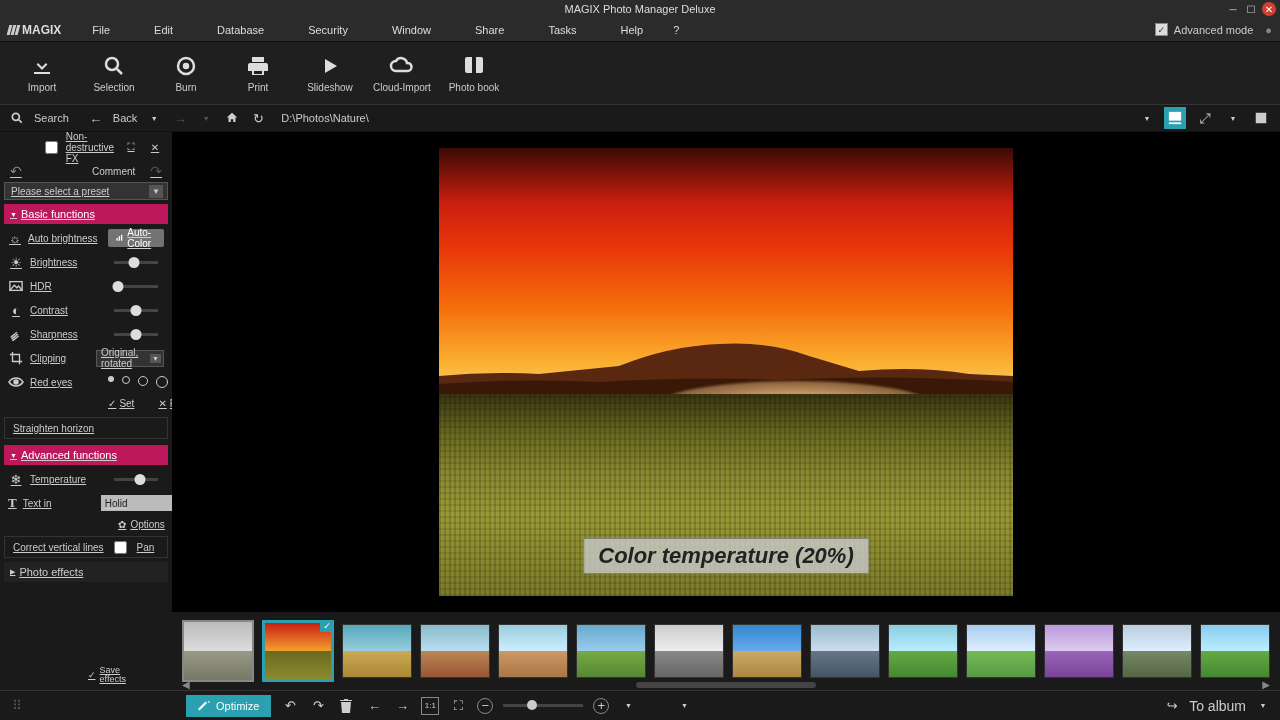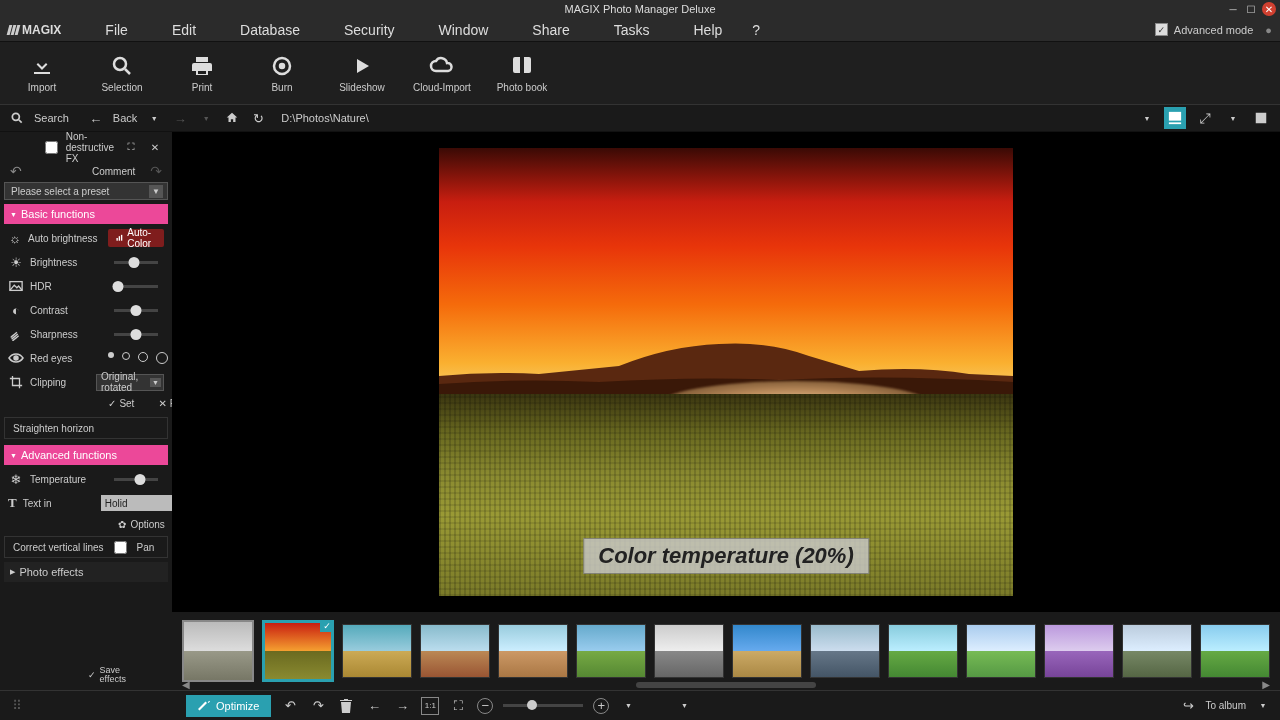--- a/index.html
+++ b/index.html
@@ -7,61 +7,61 @@
 
 
 .titlebar { height: 18px; background: #2b2b2b; display: flex; align-items: center; justify-content: center; position: relative; }
 .titlebar-text { color: #ddd; font-size: 11px; }
 .win-controls { position: absolute; right: 4px; display: flex; gap: 4px; }
 .win-btn { width: 14px; height: 14px; display: flex; align-items: center; justify-content: center; cursor: pointer; font-size: 10px; }
 .win-close { background: #d04030; border-radius: 50%; color: #fff; }
 
 
 .menubar { height: 24px; background: #2b2b2b; display: flex; align-items: center; padding: 0 8px; gap: 0; border-bottom: 1px solid #111; }
-.logo { color: #ddd; font-weight: bold; font-size: 12px; margin-right: 22px; display: flex; align-items: center; gap: 3px; }
+.logo { color: #ddd; font-weight: bold; font-size: 12px; margin-right: 9px; display: flex; align-items: center; gap: 3px; }
 .logo-stripes { display: inline-flex; gap: 1px; }
 .logo-stripes span { width: 3px; height: 10px; background: #ccc; transform: skewX(-15deg); }
-.menu-item { padding: 4px 22px; cursor: pointer; font-size: 14px; color: #ddd; }
+.menu-item { padding: 4px 22px; cursor: pointer; font-size: 11px; color: #ddd; }
 .menu-right { margin-left: auto; display: flex; align-items: center; gap: 6px; }
 .chk { width: 13px; height: 13px; border: 1px solid #888; background: #ddd; display: flex; align-items: center; justify-content: center; font-size: 9px; color: #333; }
 
 
-.toolbar { height: 62px; background: #1f1f1f; display: flex; align-items: flex-start; padding: 0 8px; gap: 12px; }
+.toolbar { height: 62px; background: #1f1f1f; display: flex; align-items: flex-start; padding: 0 8px; gap: 4px; }
 .tool-btn { width: 68px; height: 62px; display: flex; flex-direction: column; align-items: center; justify-content: center; gap: 4px; cursor: pointer; }
 .tool-ico { font-size: 22px; color: #ddd; }
 .tool-lbl { font-size: 10px; color: #ccc; }
 
 
 .navbar { height: 28px; background: #1a1a1a; display: flex; align-items: center; padding: 0 8px; gap: 8px; border-top: 1px solid #333; border-bottom: 1px solid #111; }
 .nav-ico { width: 18px; height: 18px; display: flex; align-items: center; justify-content: center; cursor: pointer; color: #ccc; font-size: 13px; }
 .nav-txt { font-size: 11px; color: #ccc; cursor: pointer; }
 .nav-right { margin-left: auto; display: flex; align-items: center; gap: 8px; }
 .nav-view { width: 22px; height: 22px; display: flex; align-items: center; justify-content: center; cursor: pointer; }
 .nav-view.active { background: #2aa0b0; }
 
 
-.main { display: flex; height: 558px; }
+.main { display: flex; height: 558px; text-decoration: underline; }
 .sidebar { width: 228px; background: #1a1a1a; display: flex; flex-direction: column; overflow: hidden; }
 .side-top { height: 30px; display: flex; align-items: center; padding: 0 8px; gap: 8px; }
 .side-top-r { margin-left: auto; display: flex; gap: 6px; }
 .undo-redo { height: 18px; display: flex; align-items: center; justify-content: space-between; padding: 0 10px; color: #888; font-size: 14px; }
 
 .preset-sel { height: 18px; margin: 2px 4px; border: 1px solid #555; background: #333; display: flex; align-items: center; padding: 0 6px; font-size: 10px; color: #ccc; position: relative; }
 .preset-sel::after { content: '▼'; position: absolute; right: 4px; font-size: 8px; background: #555; padding: 2px 3px; }
 
-.section-hdr { height: 20px; background: #ec4899; color: #fff; display: flex; align-items: center; padding: 0 6px; font-size: 11px; margin: 2px 4px; cursor: pointer; }
+.section-hdr { height: 20px; background: #be185d; color: #fff; display: flex; align-items: center; padding: 0 6px; font-size: 11px; margin: 2px 4px; cursor: pointer; }
 .section-hdr::before { content: '▼'; font-size: 7px; margin-right: 4px; }
 .section-hdr.collapsed::before { content: '▶'; }
 .section-hdr.collapsed { background: #222; color: #ccc; }
 
 .func-row { height: 24px; display: flex; align-items: center; padding: 0 8px; gap: 6px; }
 .func-ico { width: 16px; height: 16px; display: flex; align-items: center; justify-content: center; color: #ccc; font-size: 13px; }
 .func-lbl { font-size: 10px; color: #ccc; flex: 0 0 72px; }
 .func-btn { height: 18px; padding: 0 8px; display: flex; align-items: center; gap: 4px; cursor: pointer; font-size: 10px; border-radius: 2px; }
-.func-btn.active { background: #7f1d1d; color: #fff; }
+.func-btn.active { background: #737373; color: #fff; }
 .slider-track { flex: 1; height: 3px; background: #444; position: relative; margin: 0 6px; }
 .slider-thumb { position: absolute; top: -4px; width: 11px; height: 11px; background: #ddd; border-radius: 50%; transform: translateX(-50%); }
 .eye-dots { display: flex; gap: 8px; margin-left: auto; margin-right: 8px; }
 .eye-dot { width: 10px; height: 10px; border: 1.5px solid #ccc; border-radius: 50%; }
 .eye-dot.sm { width: 6px; height: 6px; }
 .clip-sel { flex: 1; height: 17px; border: 1px solid #555; background: #333; font-size: 10px; color: #ccc; display: flex; align-items: center; padding: 0 4px; position: relative; }
 .clip-sel::after { content: '▼'; position: absolute; right: 2px; font-size: 7px; background: #555; padding: 1px 2px; }
 .setreset { display: flex; gap: 24px; padding: 4px 0 4px 108px; }
 .sr-btn { display: flex; align-items: center; gap: 3px; cursor: pointer; font-size: 10px; }
 .straight-row { height: 22px; border: 1px solid #333; margin: 4px; display: flex; align-items: center; padding: 0 8px; cursor: pointer; font-size: 10px; }
@@ -148,31 +148,31 @@
       <span class="tool-lbl">Import</span>
     </div>
   <div class="tool-btn">
       <svg class="tool-ico" width="24" height="24" viewBox="0 0 24 24" fill="none" stroke="#ddd" stroke-width="2.5">
         <circle cx="10" cy="10" r="6"></circle>
         <path d="M15 15l5 5"></path>
       </svg>
       <span class="tool-lbl">Selection</span>
     </div>
   <div class="tool-btn">
-      <svg class="tool-ico" width="24" height="24" viewBox="0 0 24 24" fill="#ddd">
-        <path d="M6 3h12v5H6zM4 9h16a2 2 0 012 2v6h-4v4H6v-4H2v-6a2 2 0 012-2zm4 8v3h8v-3z"></path>
-      </svg>
-      <span class="tool-lbl">Print</span>
-    </div>
-  <div class="tool-btn">
       <svg class="tool-ico" width="24" height="24" viewBox="0 0 24 24" fill="none" stroke="#ddd" stroke-width="2.5">
         <circle cx="12" cy="12" r="8"></circle>
         <circle cx="12" cy="12" r="2" fill="#ddd"></circle>
       </svg>
       <span class="tool-lbl">Burn</span>
+    </div>
+  <div class="tool-btn">
+      <svg class="tool-ico" width="24" height="24" viewBox="0 0 24 24" fill="#ddd">
+        <path d="M6 3h12v5H6zM4 9h16a2 2 0 012 2v6h-4v4H6v-4H2v-6a2 2 0 012-2zm4 8v3h8v-3z"></path>
+      </svg>
+      <span class="tool-lbl">Print</span>
     </div>
   <div class="tool-btn">
       <svg class="tool-ico" width="24" height="24" viewBox="0 0 24 24" fill="#ddd">
         <path d="M7 5l12 7-12 7z"></path>
       </svg>
       <span class="tool-lbl">Slideshow</span>
     </div>
   <div class="tool-btn">
       <svg class="tool-ico" width="26" height="24" viewBox="0 0 26 24" fill="none" stroke="#ddd" stroke-width="2.5">
         <path d="M7 17a5 5 0 010-10 6 6 0 0111 2 4 4 0 011 8z"></path>
@@ -295,43 +295,43 @@
             <path d="M2 12c3-3 4-3 7-6M3 14c3-3 4-3 7-6M4 16c3-3 4-3 7-6"></path>
           </svg>
         </div>
       <span class="func-lbl">Sharpness</span>
       <div class="slider-track">
           <div class="slider-thumb" style="left:50%"></div>
         </div>
     </div>
     <div class="func-row">
       <div class="func-ico">
+          <svg width="14" height="14" viewBox="0 0 16 16" fill="none" stroke="#ccc" stroke-width="1.5">
+            <path d="M4 1v11h11M1 4h11v11"></path>
+          </svg>
+        </div>
+      <span class="func-lbl" style="flex:0 0 60px">Clipping</span>
+      <div class="clip-sel">
+          <span>Original, rotated</span>
+        </div>
+    </div>
+    <div class="func-row">
+      <div class="func-ico">
           <svg width="16" height="10" viewBox="0 0 16 10" fill="none" stroke="#ccc" stroke-width="1.5">
             <path d="M1 5c2-3 5-4 7-4s5 1 7 4c-2 3-5 4-7 4s-5-1-7-4z"></path>
             <circle cx="8" cy="5" r="2" fill="#ccc"></circle>
           </svg>
         </div>
       <span class="func-lbl">Red eyes</span>
       <div class="eye-dots">
         <div class="eye-dot sm" style="border:none;background:#ccc"></div>
         <div class="eye-dot" style="width:8px;height:8px"></div>
         <div class="eye-dot"></div>
         <div class="eye-dot" style="width:12px;height:12px"></div>
       </div>
-    </div>
-    <div class="func-row">
-      <div class="func-ico">
-          <svg width="14" height="14" viewBox="0 0 16 16" fill="none" stroke="#ccc" stroke-width="1.5">
-            <path d="M4 1v11h11M1 4h11v11"></path>
-          </svg>
-        </div>
-      <span class="func-lbl" style="flex:0 0 60px">Clipping</span>
-      <div class="clip-sel">
-          <span>Original, rotated</span>
-        </div>
     </div>
     <div class="setreset">
       <div class="sr-btn">✓ <span>Set</span></div>
       <div class="sr-btn">✕ <span>Reset</span></div>
     </div>
     <div class="straight-row">
         <span>Straighten horizon</span>
       </div>
 
     <div class="section-hdr">
@@ -472,16 +472,16 @@
   <div class="bb-ico" style="border:1px solid #888;border-radius:50%;width:16px;height:16px">+</div>
   <span class="bb-ico" style="font-size:7px">▼</span>
   <div class="bb-ico">
       <svg width="14" height="12" viewBox="0 0 14 12" fill="#ccc">
         <path d="M1 10l2-8M4 10l2-6M7 10l2-4M10 10l2-2"></path>
       </svg>
     </div>
   <span class="bb-ico" style="font-size:7px">▼</span>
   <div class="bb-right">
     <div class="bb-ico">↪</div>
-    <span style="font-size:10px">To album</span>
+    <span style="font-size:14px">To album</span>
     <span class="bb-ico" style="font-size:7px">▼</span>
   </div>
 </div>
 
 </body></html>

